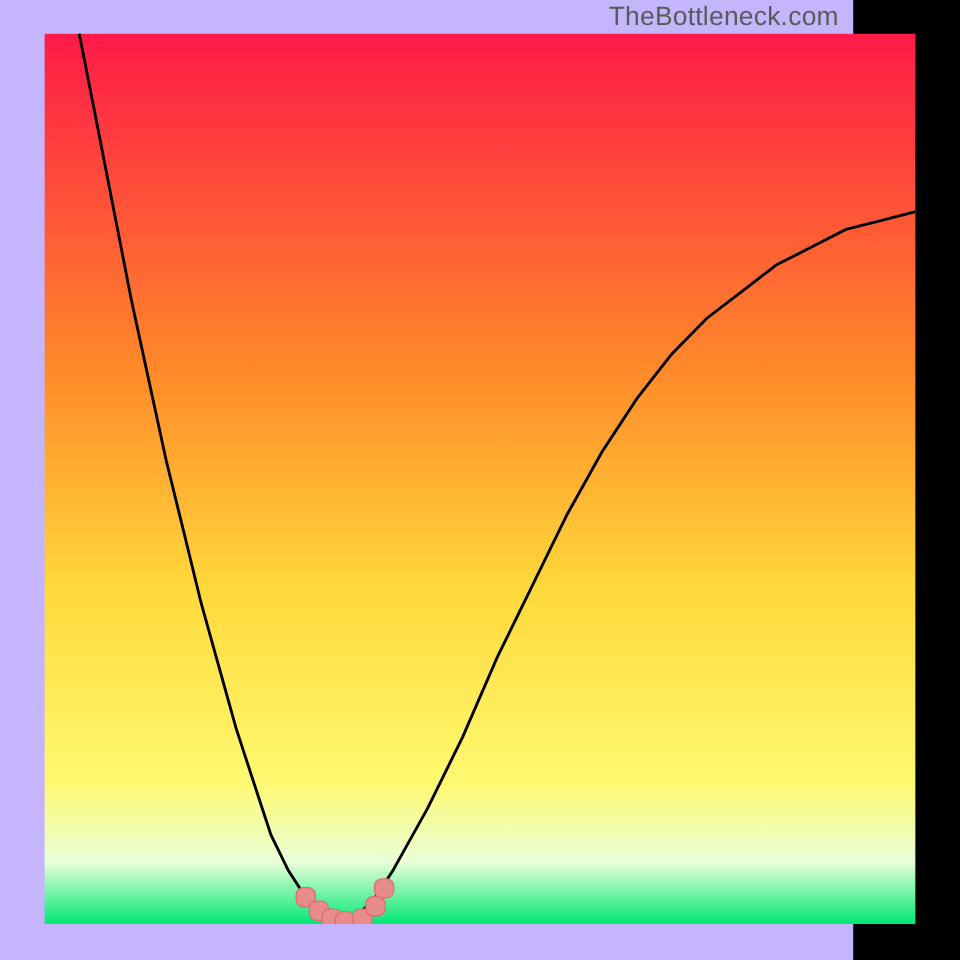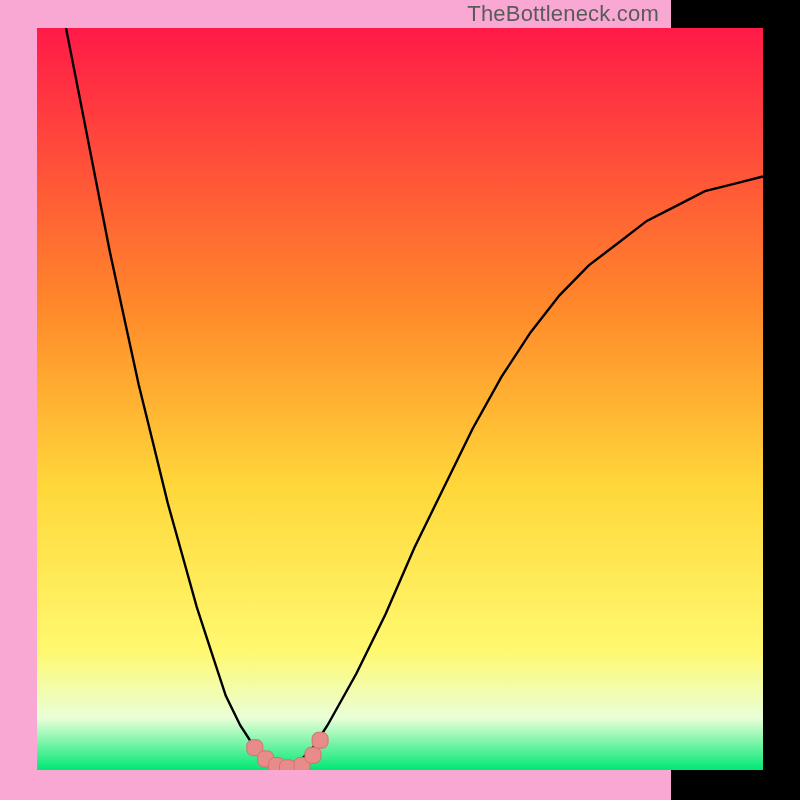--- a/index.html
+++ b/index.html
@@ -10,21 +10,22 @@
     background: #000;
     overflow: hidden;
     font-family: Arial, Helvetica, sans-serif;
   }
   .frame {
     position: absolute;
     left: 0;
     top: 0;
     width: 671px;
     height: 800px;
-    background: #f9a8d4;
+    background: #c4b5fd;
+    padding-left: 40px;
   }
   .watermark {
     position: absolute;
     top: 1px;
     right: 12px;
     color: #5a5a5a;
     font-size: 22px;
     letter-spacing: 0.2px;
     font-weight: 400;
     user-select: none;

